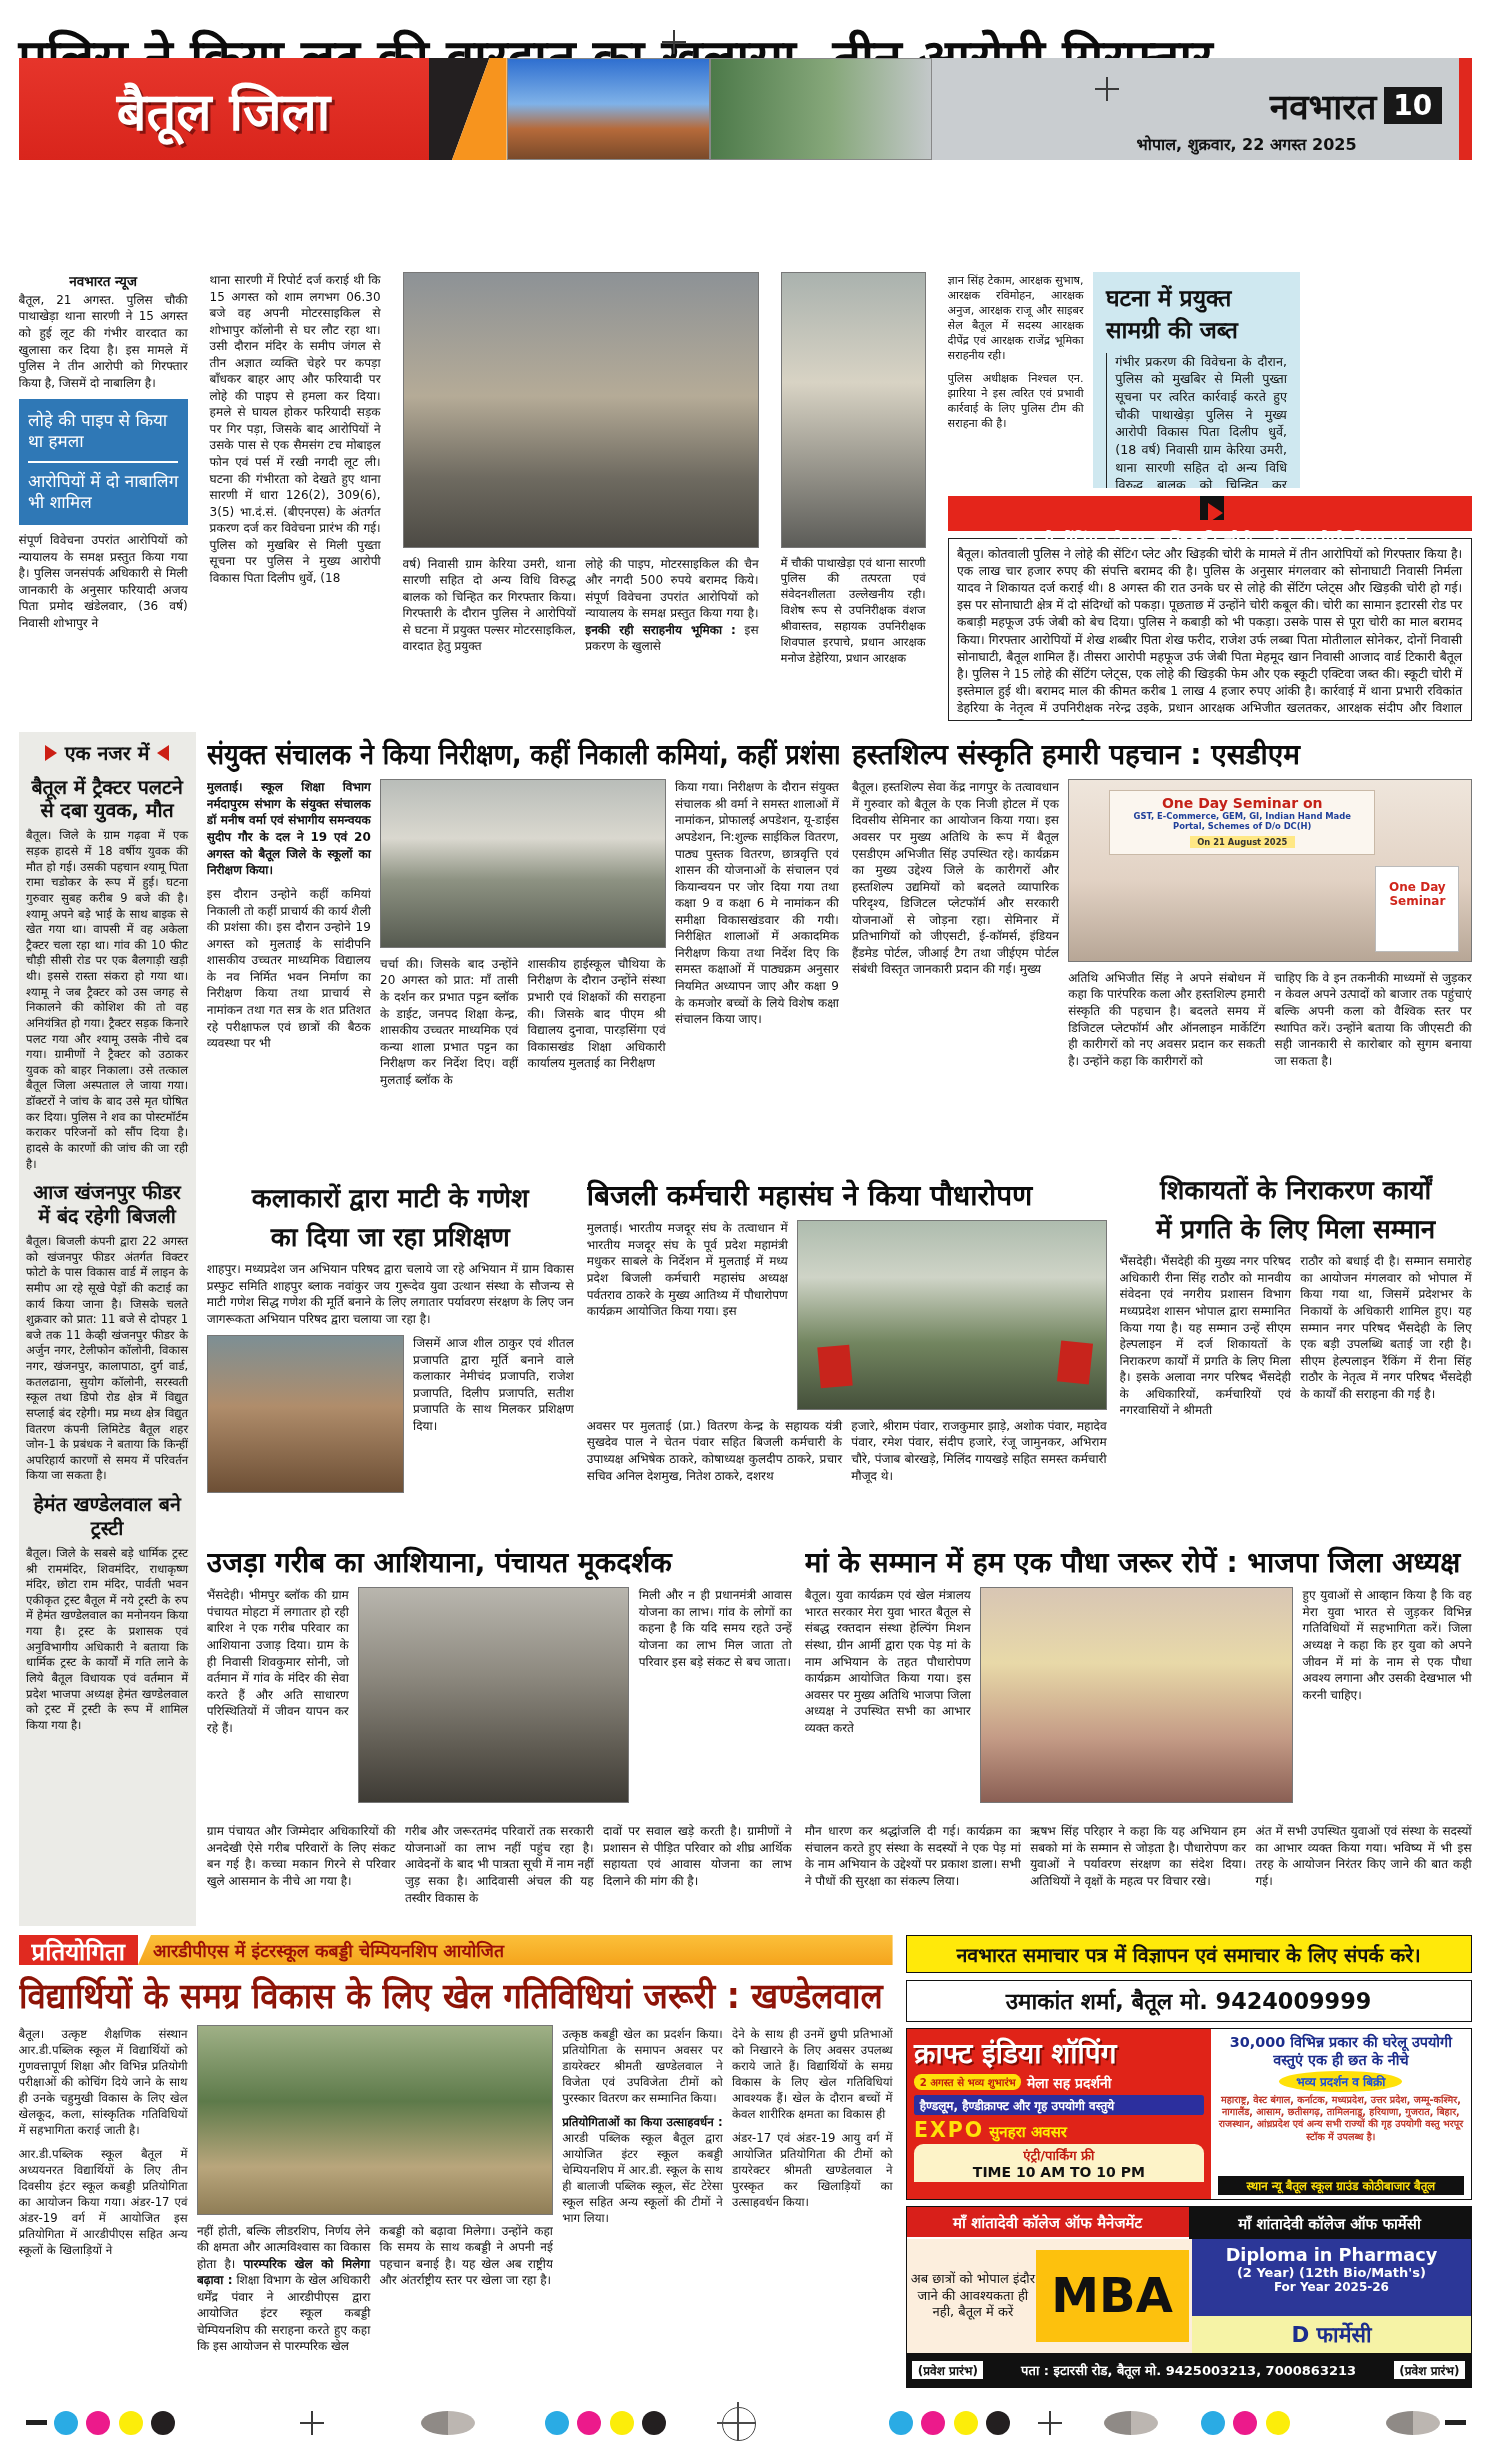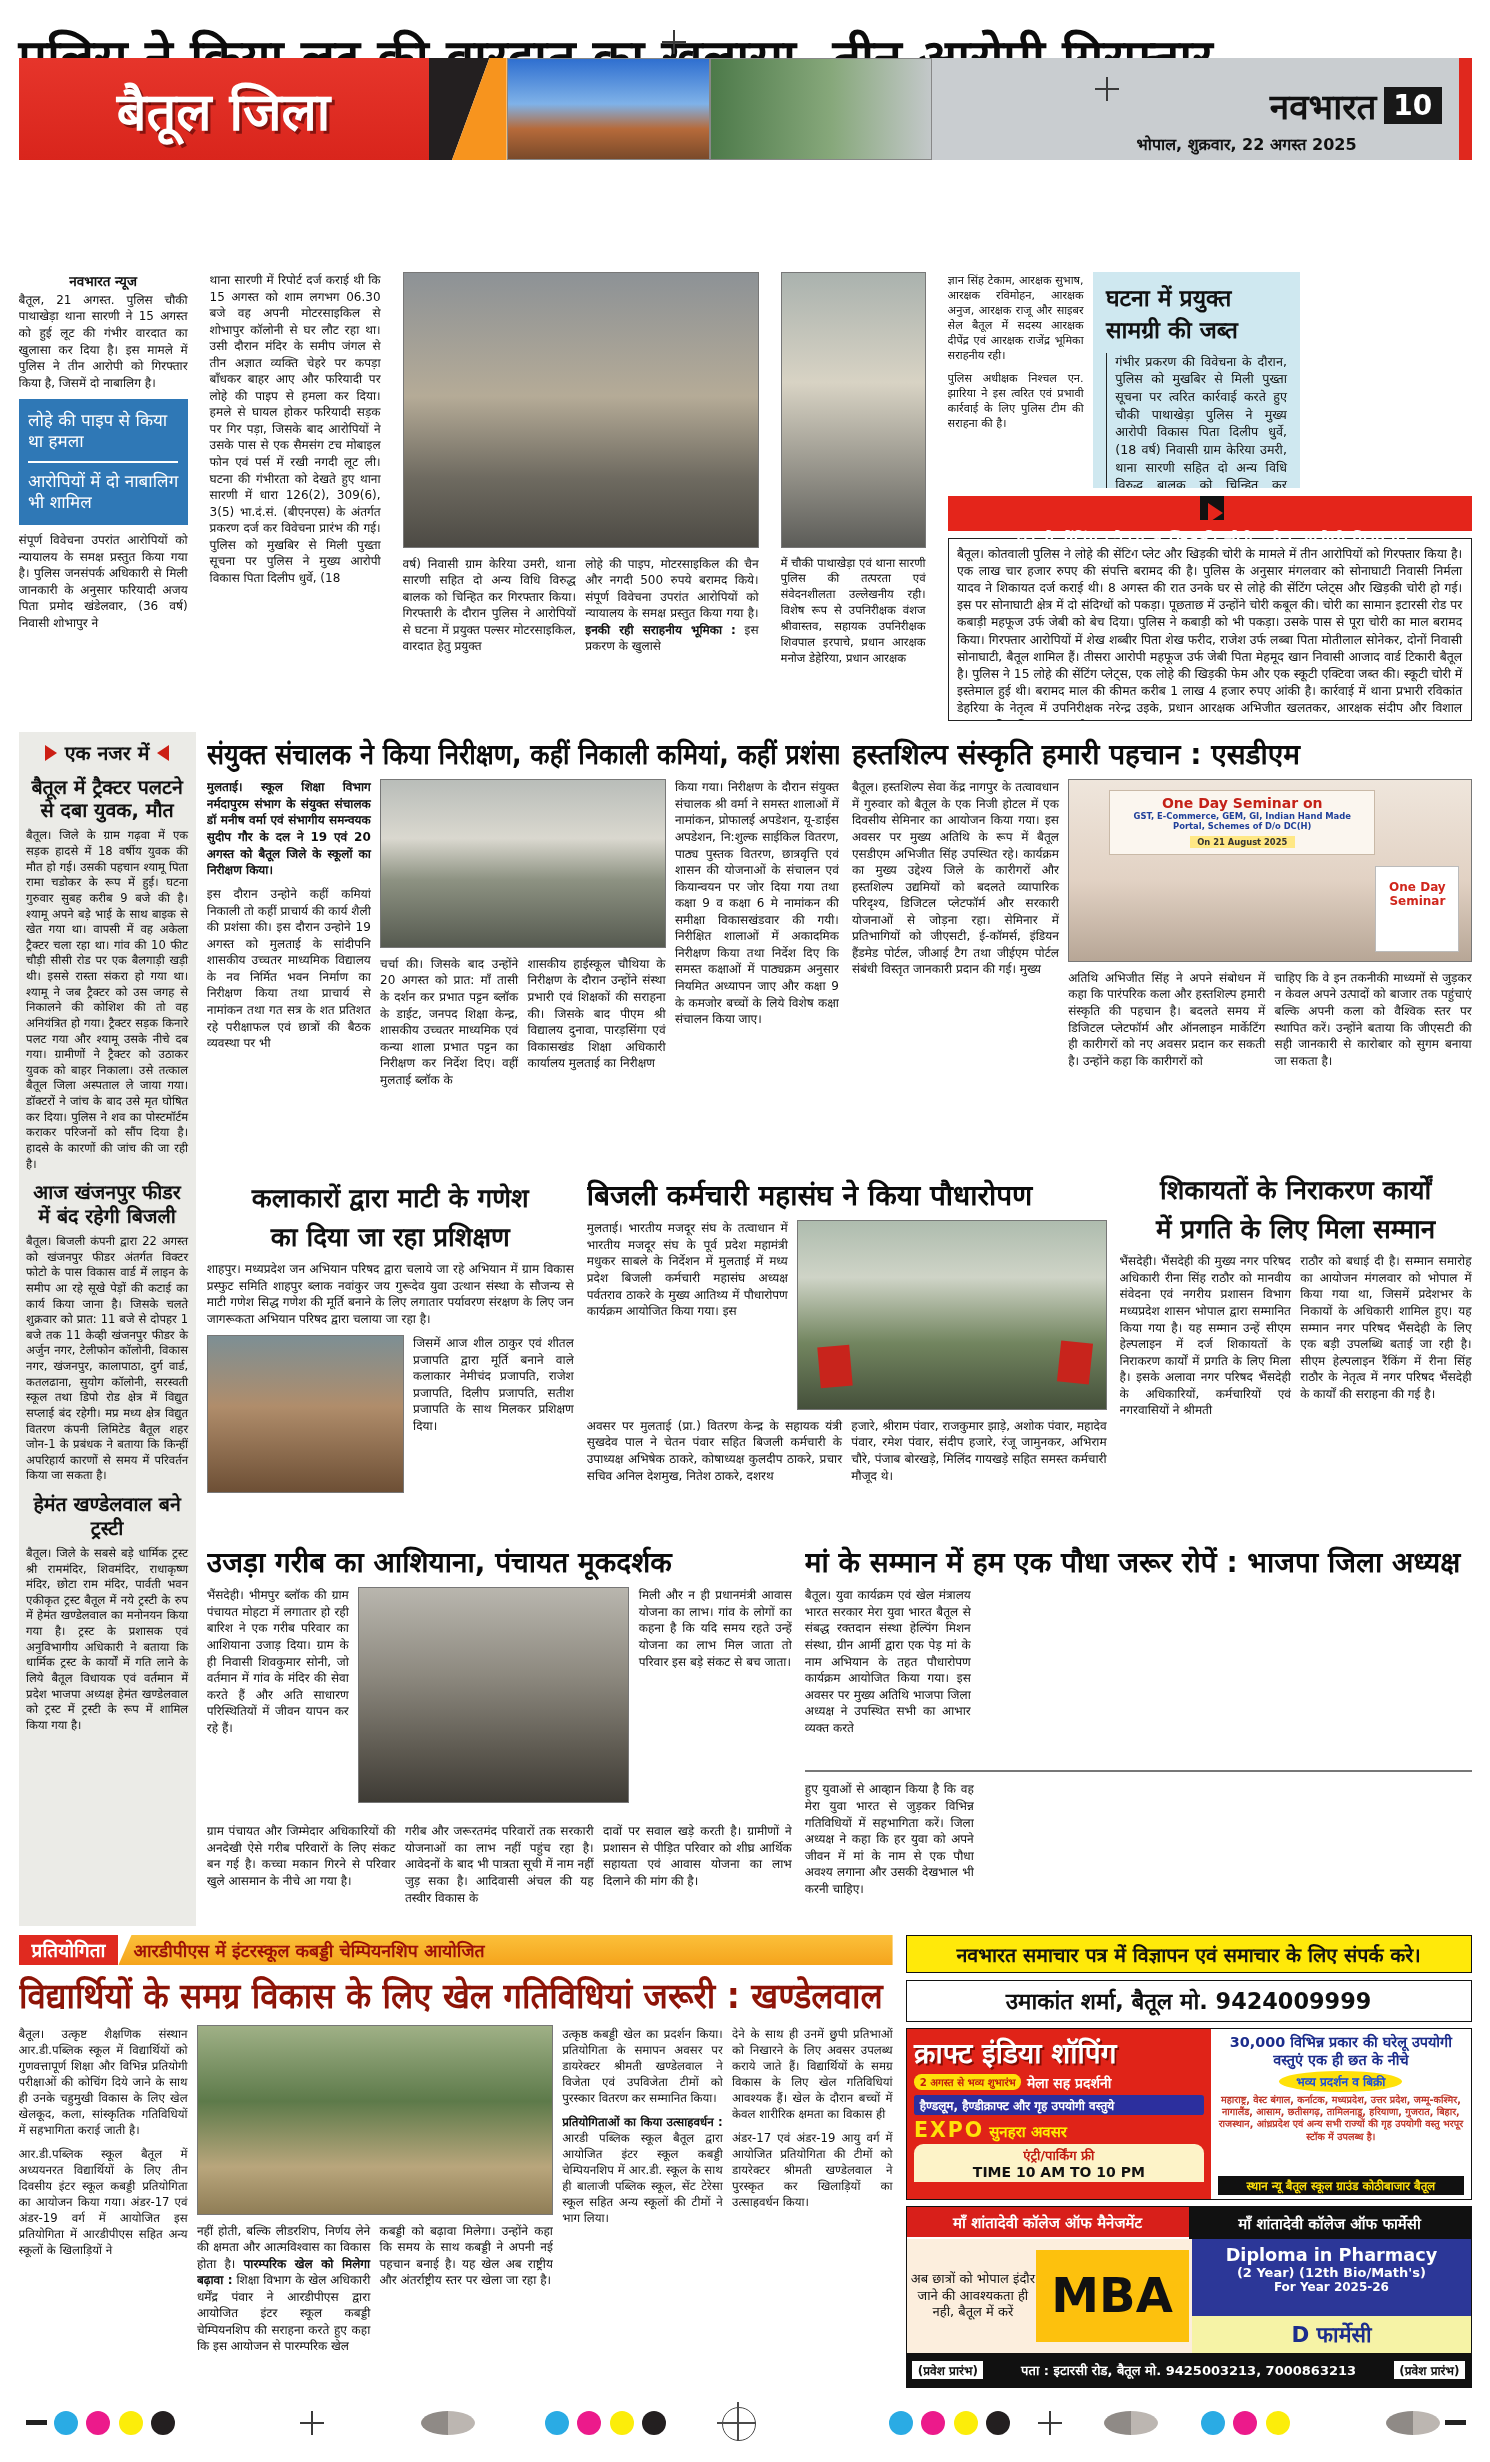--- a/index.html
+++ b/index.html
@@ -111,29 +111,29 @@
   .f2{left:20.5px;bottom:22.4px;transform:rotate(-5deg);}
   .award{flex:0 0 352px;overflow:hidden;}
   .house{flex:0 0 585px;overflow:hidden;}
   .hs-row{display:flex;gap:9.3px;overflow:hidden;}
   .hs-row .cl{width:142px;flex:0 0 142px;}
   .ph-house{flex:1;height:216px;background:linear-gradient(180deg,#b9b6ae 0%,#8e8a80 40%,#5f5b52 75%,#3e3b35 100%);}
   .hs-row .cr{width:153px;flex:0 0 153px;}
   .three{display:flex;gap:9.3px;margin-top:20px;overflow:hidden;}
   .three p{flex:1;}
   .bjp{flex:1;overflow:hidden;}
-  .bj-row{display:flex;gap:9.3px;overflow:hidden;flex-direction:column;}
+  .bj-row{display:flex;gap:9.3px;overflow:hidden;}
   .bj-row .cl{width:166px;flex:0 0 166px;}
   .ph-stage{flex:1;height:216px;background:linear-gradient(180deg,#d8c6b4 0%,#e8d9a8 35%,#c49b86 70%,#8a5f54 100%);}
   .bj-row .cr{width:169px;flex:0 0 169px;}
   
   .bottom{position:absolute;left:18.6px;top:1935px;width:1453px;height:453px;display:flex;gap:13px;}
   .kabaddi{flex:0 0 874px;overflow:hidden;}
   .kicker{display:flex;height:30px;margin-bottom:5.6px;}
-  .kick-red{background:#e02a20;color:#fff;font-weight:bold;font-size:19px;display:flex;align-items:center;
+  .kick-red{background:#e02a20;color:#fff;font-weight:bold;font-size:24px;display:flex;align-items:center;
             padding:0 13px;}
   .kick-strip{flex:1;background:linear-gradient(180deg,#fbc03a,#f5a41c);color:#9c0f08;font-weight:bold;
               font-size:17.7px;display:flex;align-items:center;padding:0 15px;clip-path:polygon(13px 0,100% 0,100% 100%,0 100%);}
   .kb-head{font-size:35px;font-weight:bold;color:#8e1407;white-space:nowrap;margin:1.9px 0 7.5px 0;}
   .kb-grid{display:flex;gap:9.3px;height:346px;overflow:hidden;}
   .kb-grid .c1{width:169px;flex:0 0 169px;font-size:11.7px;}
   .kb-mid{flex:0 0 356px;display:flex;flex-direction:column;gap:7.5px;overflow:hidden;}
   .ph-kabaddi{height:190px;background:linear-gradient(180deg,#9fb086 0%,#5d7a4a 40%,#b9a67c 75%,#8f7d56 100%);}
   .kb-grid .c3,.kb-grid .c4{flex:1;font-size:11.7px;}
   .boldlead{font-weight:bold;}

